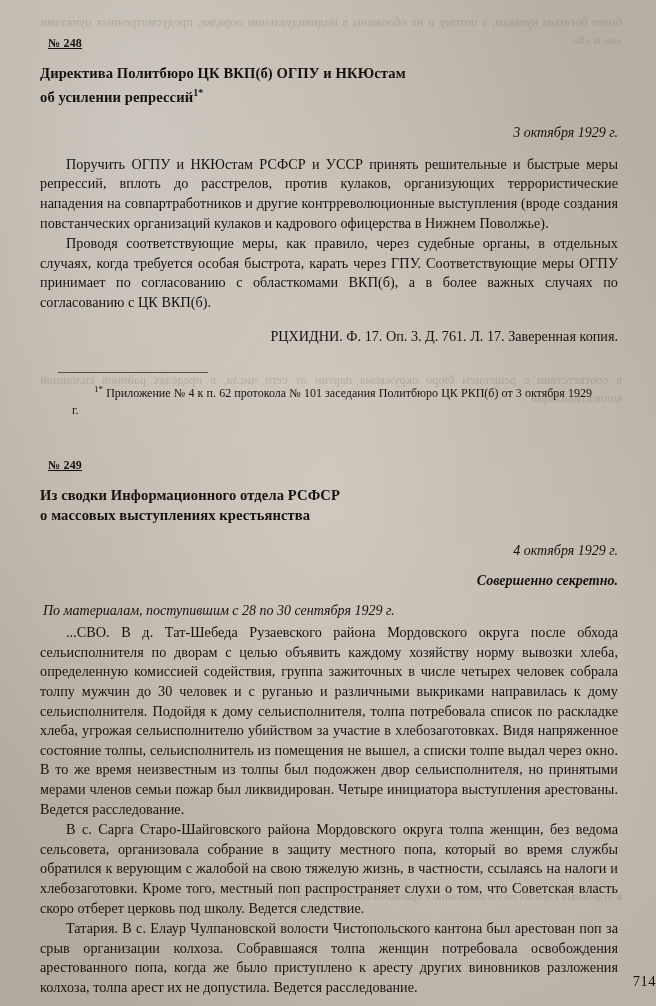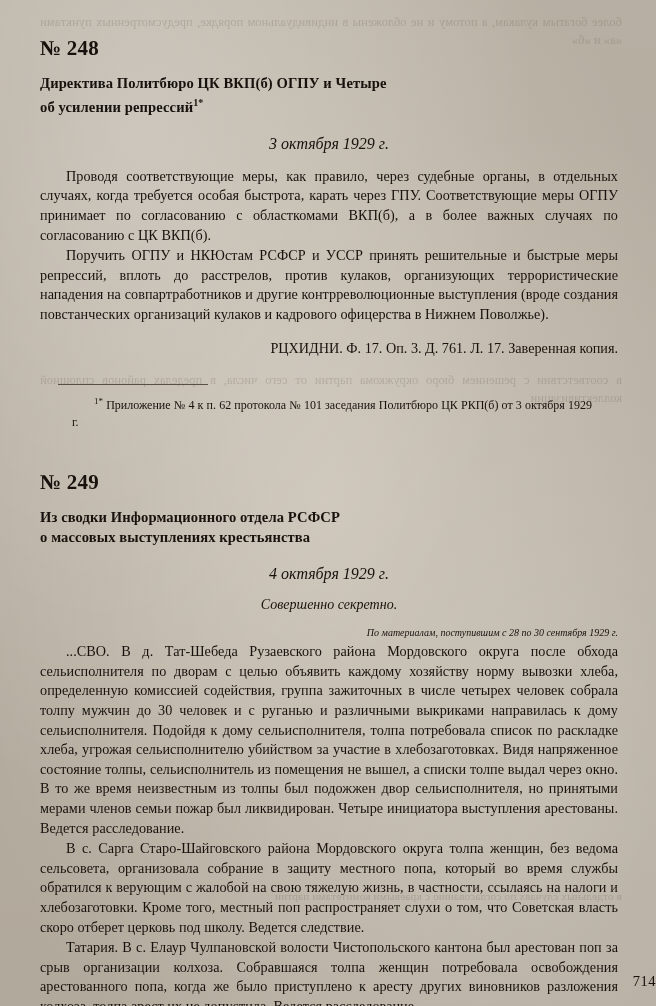--- a/index.html
+++ b/index.html
@@ -45,48 +45,49 @@
   .bleed.b3 { top: 888px; left: 40px; right: 34px; font-size: 11.4px; line-height: 16px; }
 
   .content {
     position: absolute;
     left: 40px;
     top: 36px;
     width: 578px;
   }
 
   .doc-num {
-    font-size: 21px;
+    font-size: 12px;
     font-weight: bold;
-    margin: 0 0 12px 0;
+    margin: 0 0 12px 8px;
     letter-spacing: 0.2px;
+    text-decoration: underline;
   }
   .doc-title {
     font-size: 14.6px;
     font-weight: bold;
     line-height: 20px;
     margin: 0 0 18px 0;
     letter-spacing: 0.1px;
   }
   .doc-title .sup {
     font-size: 10px;
     vertical-align: super;
     font-weight: bold;
   }
   .date-line {
-    text-align: center;
-    font-size: 16px;
+    text-align: right;
+    font-size: 14px;
     font-style: italic;
     margin: 0 0 14px 0;
   }
   .secret-line {
-    text-align: center;
+    text-align: right;
     font-size: 14px;
     font-style: italic;
-    font-weight: normal;
+    font-weight: bold;
     margin: 7px 0 6px 0;
   }
   p.body {
     font-size: 14.2px;
     line-height: 19.6px;
     text-align: justify;
     margin: 0 0 1px 0;
     text-indent: 26px;
     letter-spacing: 0.05px;
   }
@@ -111,25 +112,24 @@
     width: 520px;
     text-indent: 22px;
   }
   .footnote .sup {
     font-size: 9px;
     vertical-align: super;
   }
   .section-gap { height: 40px; }
 
   .intro-italic {
-    font-size: 10px;
+    font-size: 14px;
     font-style: italic;
-    margin: 14px 0 4px 12px;
+    margin: 14px 0 4px 3px;
     text-indent: 0;
-    text-align: right;
   }
   .page-number {
     position: absolute;
     left: 0;
     right: 0;
     bottom: 16px;
     text-align: right;
     font-size: 14.5px;
     letter-spacing: 0.5px;
   }
@@ -150,26 +150,26 @@
 
 <div class="bleed b1">более богатым кулакам, а потому и не обложены в индивидуальном порядке, предусмотренных пунктами «а» и «б»</div>
 <div class="bleed b2">в соответствии с решением бюро окружкома партии от сего числа, в пределах районов сплошной коллективизации</div>
 <div class="bleed b3">в отдельных случаях по согласованию с краевыми комитетами партии</div>
 
 <div class="content">
 
   <div>
     <div class="doc-num">№ 248</div>
     <div class="doc-title">
-      <span>Директива Политбюро ЦК ВКП(б) ОГПУ и Четыре</span><br>
+      <span>Директива Политбюро ЦК ВКП(б) ОГПУ и НКЮстам</span><br>
       <span>об усилении репрессий</span><span class="sup">1*</span>
     </div>
     <div class="date-line">3 октября 1929 г.</div>
+    <p class="body">Поручить ОГПУ и НКЮстам РСФСР и УССР принять решительные и быстрые меры репрессий, вплоть до расстрелов, против кулаков, организующих террористические нападения на совпартработников и другие контрреволюционные выступления (вроде создания повстанческих организаций кулаков и кадрового офицерства в Нижнем Поволжье).</p>
     <p class="body">Проводя соответствующие меры, как правило, через судебные органы, в отдельных случаях, когда требуется особая быстрота, карать через ГПУ. Соответствующие меры ОГПУ принимает по согласованию с областкомами ВКП(б), а в более важных случаях по согласованию с ЦК ВКП(б).</p>
-    <p class="body">Поручить ОГПУ и НКЮстам РСФСР и УССР принять решительные и быстрые меры репрессий, вплоть до расстрелов, против кулаков, организующих террористические нападения на совпартработников и другие контрреволюционные выступления (вроде создания повстанческих организаций кулаков и кадрового офицерства в Нижнем Поволжье).</p>
     <div class="archive">РЦХИДНИ. Ф. 17. Оп. 3. Д. 761. Л. 17. Заверенная копия.</div>
 
     <div class="footnote-rule"></div>
     <div class="footnote"><span class="sup">1*</span> <span>Приложение № 4 к п. 62 протокола № 101 заседания Политбюро ЦК РКП(б) от 3 октября 1929 г.</span></div>
   </div>
 
   <div class="section-gap"></div>
 
   <div>
     <div class="doc-num">№ 249</div>

